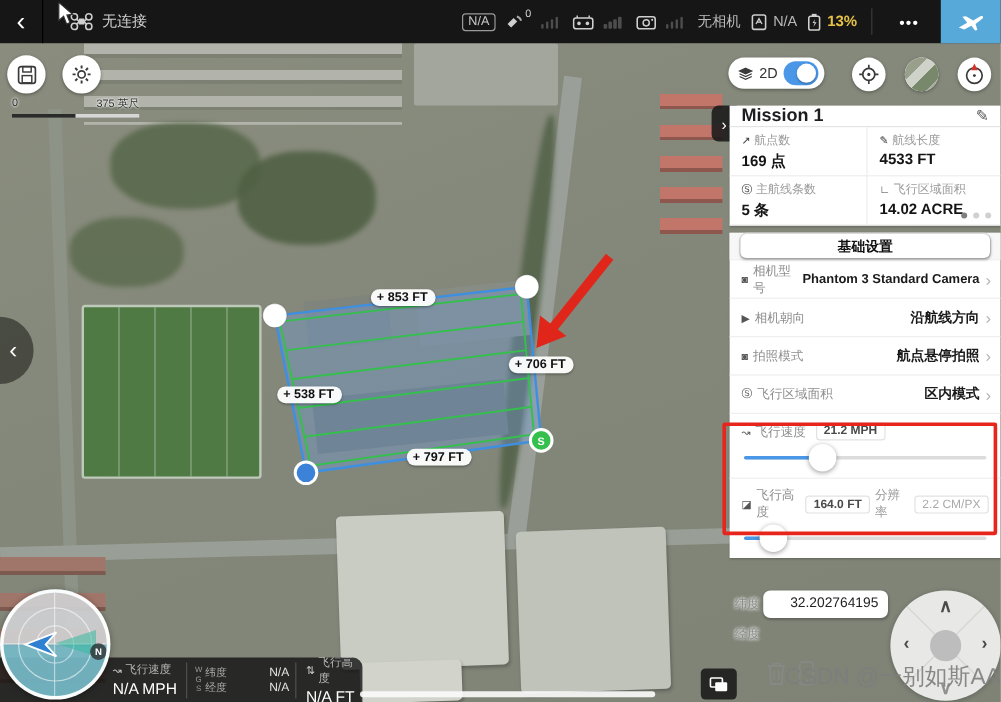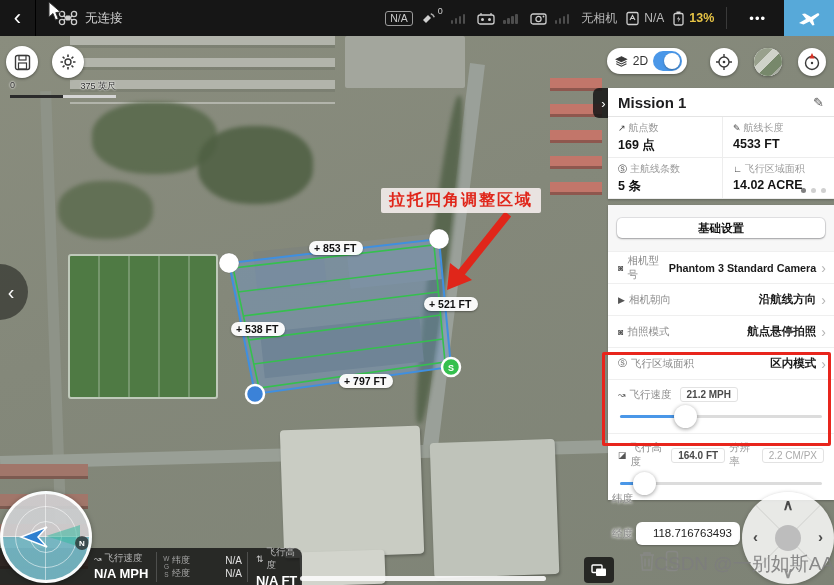--- a/index.html
+++ b/index.html
@@ -66,34 +66,34 @@
   .ctl-btn { position:absolute; top:12px; width:28px; height:28px; border-radius:50%; background:#fff; box-shadow:0 1px 3px rgba(0,0,0,.35);
              display:flex; align-items:center; justify-content:center; z-index:12; overflow:hidden; }
   .minimap-fill { width:100%; height:100%; background:linear-gradient(135deg,#98a08c 0 35%,#cfd2c9 35% 55%,#77886b 55% 80%,#a7aca0 80%),
                   linear-gradient(45deg,rgba(255,255,255,.7) 49%,rgba(255,255,255,0) 51%); }
 
   
   .panel-tab { position:absolute; left:593px; top:52px; width:21px; height:30px; background:rgba(25,25,25,.88);
                border-radius:6px 0 0 6px; color:#fff; font-size:13px; display:flex; align-items:center; justify-content:center; z-index:14; }
   .panel { position:absolute; left:608px; top:52px; width:226px; z-index:14; font-family:"Liberation Sans",sans-serif; }
   .card { background:#fff; box-shadow:0 1px 2px rgba(0,0,0,.25); }
-  .p-header { height:29px; display:flex; align-items:center; padding:0 10px; border-bottom:1px solid #e4e4e4; }
+  .p-header { height:18px; display:flex; align-items:center; padding:0 10px; border-bottom:1px solid #e4e4e4; }
   .p-title { font-size:15px; font-weight:bold; color:#1d1d1f; }
   .p-edit { margin-left:auto; color:#555; font-size:13px; }
   .stats { display:grid; grid-template-columns:115px 111px; }
   .stat { padding:4px 0 3px 10px; border-bottom:1px solid #ededed; min-height:36px; position:relative; }
   .stat:nth-child(odd){ border-right:1px solid #ededed; }
   .stat .sl { font-size:10px; color:#9a9a9a; display:flex; align-items:center; gap:3px; }
   .stat .sl .si { font-size:9px; color:#3d3d3d; }
   .stat .sv { font-size:12.5px; font-weight:bold; color:#141414; margin-top:2px; }
   .dots { position:absolute; right:8px; bottom:5px; display:flex; gap:5px; }
   .dots i { width:5px; height:5px; border-radius:50%; background:#d0d0d0; } .dots i.on { background:#7f7f7f; }
 
   .card2 { margin-top:6px; background:#fff; box-shadow:0 1px 2px rgba(0,0,0,.25); }
-  .tabs-wrap { padding:12px 8px; background:#f7f7f7; }
+  .tabs-wrap { padding:0 8px; background:#f7f7f7; }
   .seg { height:22px; background:#e2e2e4; border-radius:6px; display:flex; padding:1px; }
   .seg .t { flex:1; display:flex; align-items:center; justify-content:center; font-size:11.5px; color:#4a4a4a; border-radius:5px; }
   .seg .t.on { background:#fff; font-weight:bold; color:#111; box-shadow:0 1px 2px rgba(0,0,0,.3); }
   .srow { height:32px; display:flex; align-items:center; padding:0 4px 0 10px; border-top:1px solid #efefef; }
   .srow .ri { font-size:9px; color:#555; margin-right:4px; }
   .srow .rl { font-size:10.5px; color:#8d8d8d; }
   .srow .rv { margin-left:auto; font-size:11.5px; font-weight:bold; color:#1a1a1a; white-space:nowrap; }
   .srow .rv.small { font-size:10.8px; }
   .srow .chev { color:#b5b5b5; font-size:14px; margin:0 4px 0 5px; }
 
@@ -136,21 +136,21 @@
 
   .corner-icon { position:absolute; left:584px; top:521px; width:30px; height:26px; background:rgba(18,18,18,.82); border-radius:4px;
                  z-index:18; display:flex; align-items:center; justify-content:center; }
 
   
   .botbar { position:absolute; left:0; top:512px; width:302px; height:37px; background:rgba(15,15,15,.78);
             border-radius:0 8px 0 0; z-index:20; display:flex; align-items:center; padding-left:88px; color:#fff; }
   .tblock { padding:0 6px; }
   .tblock .l1 { display:flex; align-items:center; gap:3px; font-size:9.5px; color:#b5b5b5; }
   .tblock .l1 .ti { font-size:9px; color:#ccc; }
-  .tblock .l2 { font-size:13px; font-weight:bold; color:#fff; margin-top:1px; white-space:nowrap; }
+  .tblock .l2 { font-size:13px; font-weight:normal; color:#fff; margin-top:1px; white-space:nowrap; }
   .wgs-block { display:flex; align-items:center; border-left:1px solid rgba(255,255,255,.18); border-right:1px solid rgba(255,255,255,.18);
                padding:0 5px; margin:0 2px; height:30px; gap:3px; }
   .wgs-v { font-size:6.5px; color:#9a9a9a; writing-mode:vertical-lr; text-orientation:upright; letter-spacing:1px; line-height:1; }
   .wgs-rows { width:70px; }
   .wgs-rows .r { display:flex; font-size:9px; color:#aaa; line-height:13px; }
   .wgs-rows .r b { margin-left:auto; color:#e2e2e2; font-size:10px; font-weight:normal; }
 
   .compass { position:absolute; left:0px; top:455px; width:92px; height:92px; border-radius:50%;
              border:3px solid rgba(255,255,255,.95); z-index:22; overflow:hidden;
              background:linear-gradient(180deg,rgba(208,210,212,.9) 0 50%,rgba(118,186,200,.92) 50% 100%);
@@ -292,25 +292,24 @@
         <polygon points="447,254 450,227 472,244"></polygon>
       </g>
       <circle cx="229" cy="227" r="10" fill="#fff" stroke="rgba(0,0,0,.15)"></circle>
       <circle cx="439" cy="203" r="10" fill="#fff" stroke="rgba(0,0,0,.15)"></circle>
       <circle cx="255" cy="358" r="9" fill="#3b82d8" stroke="#fff" stroke-width="2.5"></circle>
       <circle cx="451" cy="331" r="9" fill="#35c04e" stroke="#fff" stroke-width="2.5"></circle>
       <text x="451" y="335" font-size="9" font-weight="bold" fill="#fff" text-anchor="middle">S</text>
     </svg>
 
     <div class="pill" style="left:309px;top:205px;">+ 853 FT</div>
-    <div class="pill" style="left:424px;top:261px;">+ 521 FT</div>
+    <div class="pill" style="left:424px;top:261px;">+ 706 FT</div>
     <div class="pill" style="left:231px;top:286px;">+ 538 FT</div>
     <div class="pill" style="left:339px;top:338px;">+ 797 FT</div>
 
-    <div class="drag-note">拉托四角调整区域</div>
 
     <div class="round-btn" style="left:6px;top:10px;">
       <svg width="17" height="17" viewBox="0 0 17 17">
         <rect x="1.5" y="1.5" width="14" height="14" rx="2" fill="none" stroke="#3a3a3a" stroke-width="1.4"></rect>
         <rect x="5" y="1.5" width="7" height="4.5" fill="none" stroke="#3a3a3a" stroke-width="1.2"></rect>
         <rect x="4.5" y="9" width="8" height="6" fill="none" stroke="#3a3a3a" stroke-width="1.2"></rect>
       </svg>
     </div>
     <div class="round-btn" style="left:52px;top:10px;">
       <svg width="18" height="18" viewBox="0 0 18 18">
@@ -472,24 +471,24 @@
           </div>
         </div>
       </div>
     </div>
 
     <div class="red-outline"></div>
 
 
     <div class="coord-row" style="left:612px;top:456px;">
       <span class="cl">纬度</span>
+      <span class="cf">32.202764195</span>
     </div>
     <div class="coord-row" style="left:612px;top:486px;">
       <span class="cl">经度</span>
-      <span class="cf">118.716763493</span>
     </div>
 
     <div class="dpad">
       <div class="diag d1"></div>
       <div class="diag d2"></div>
       <div class="arr up">∧</div>
       <div class="arr lf">‹</div>
       <div class="arr rt">›</div>
       <div class="arr dn">∨</div>
       <div class="ctr"></div>

